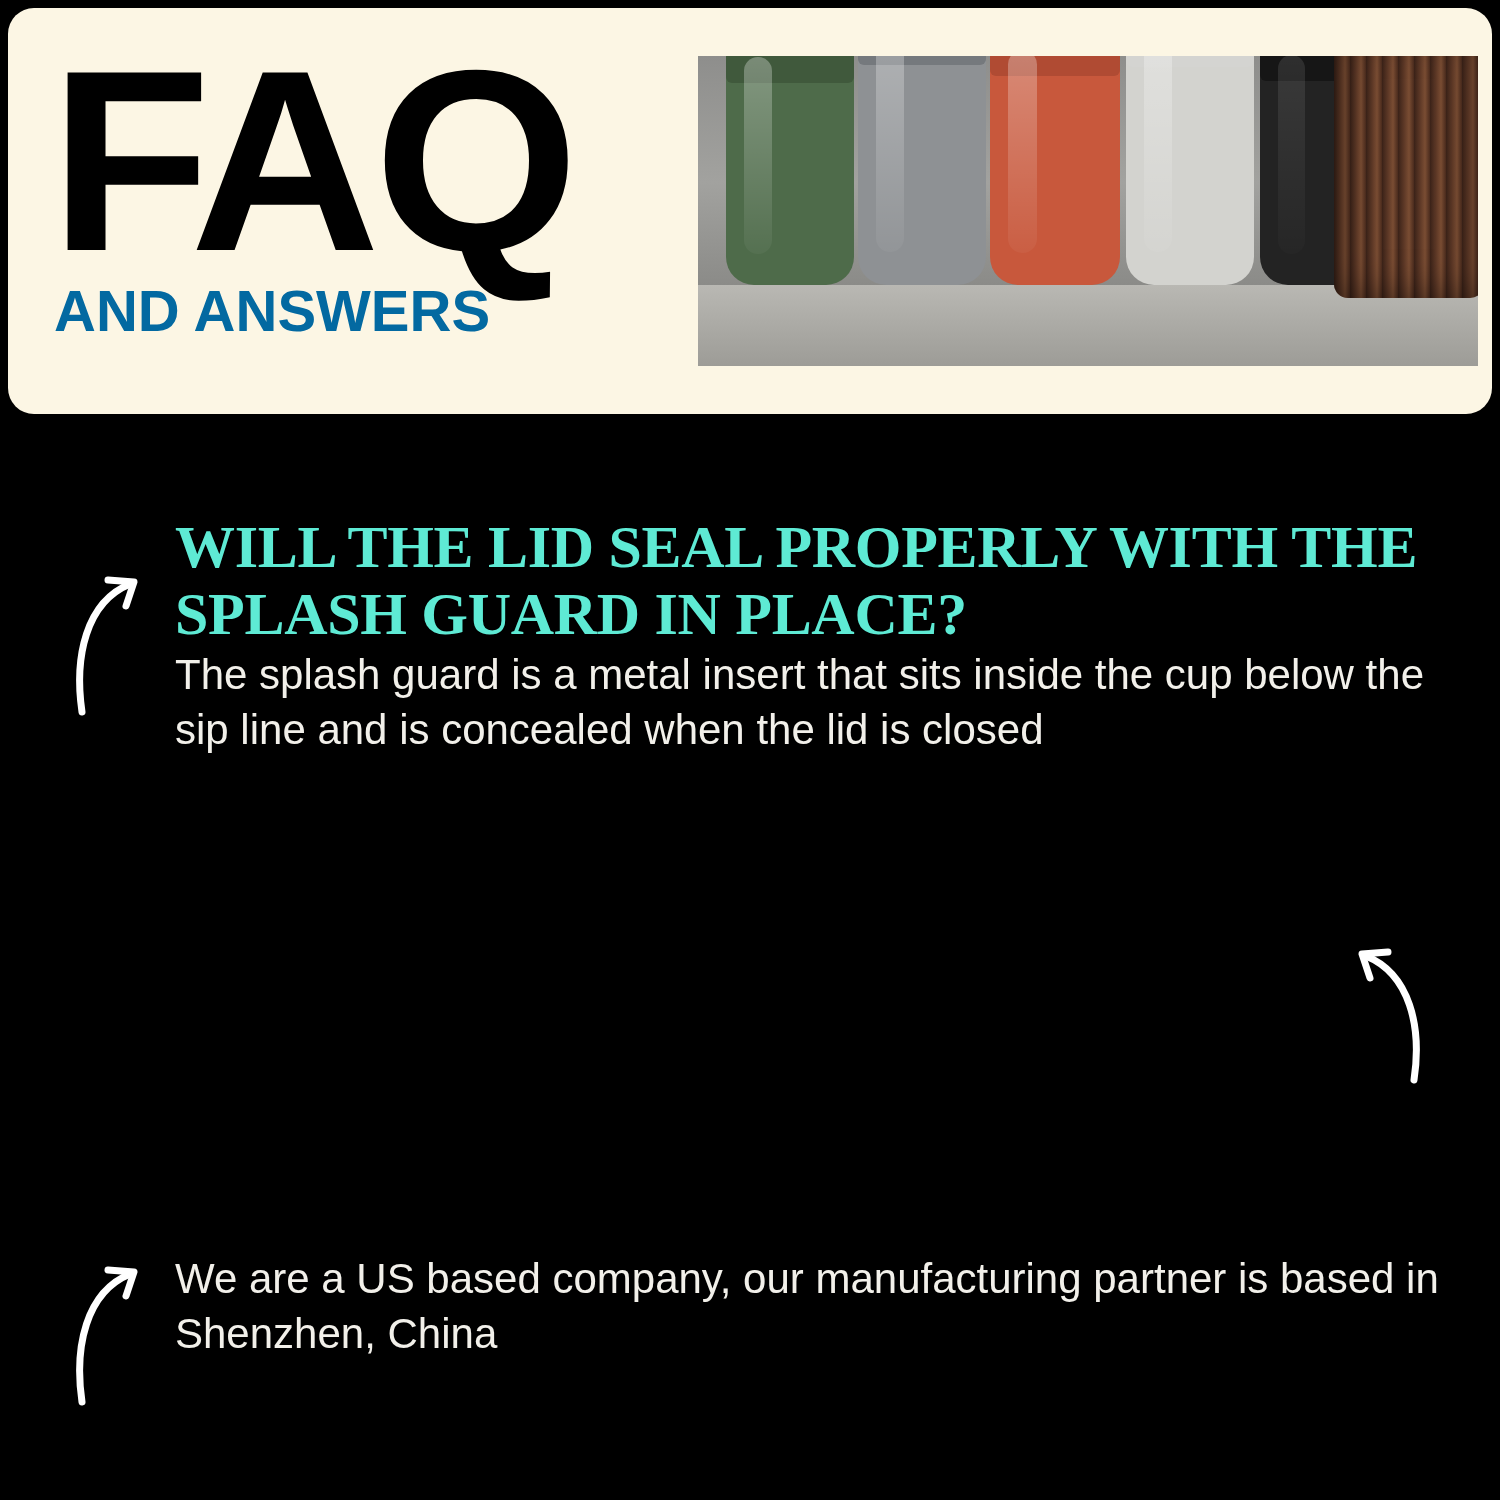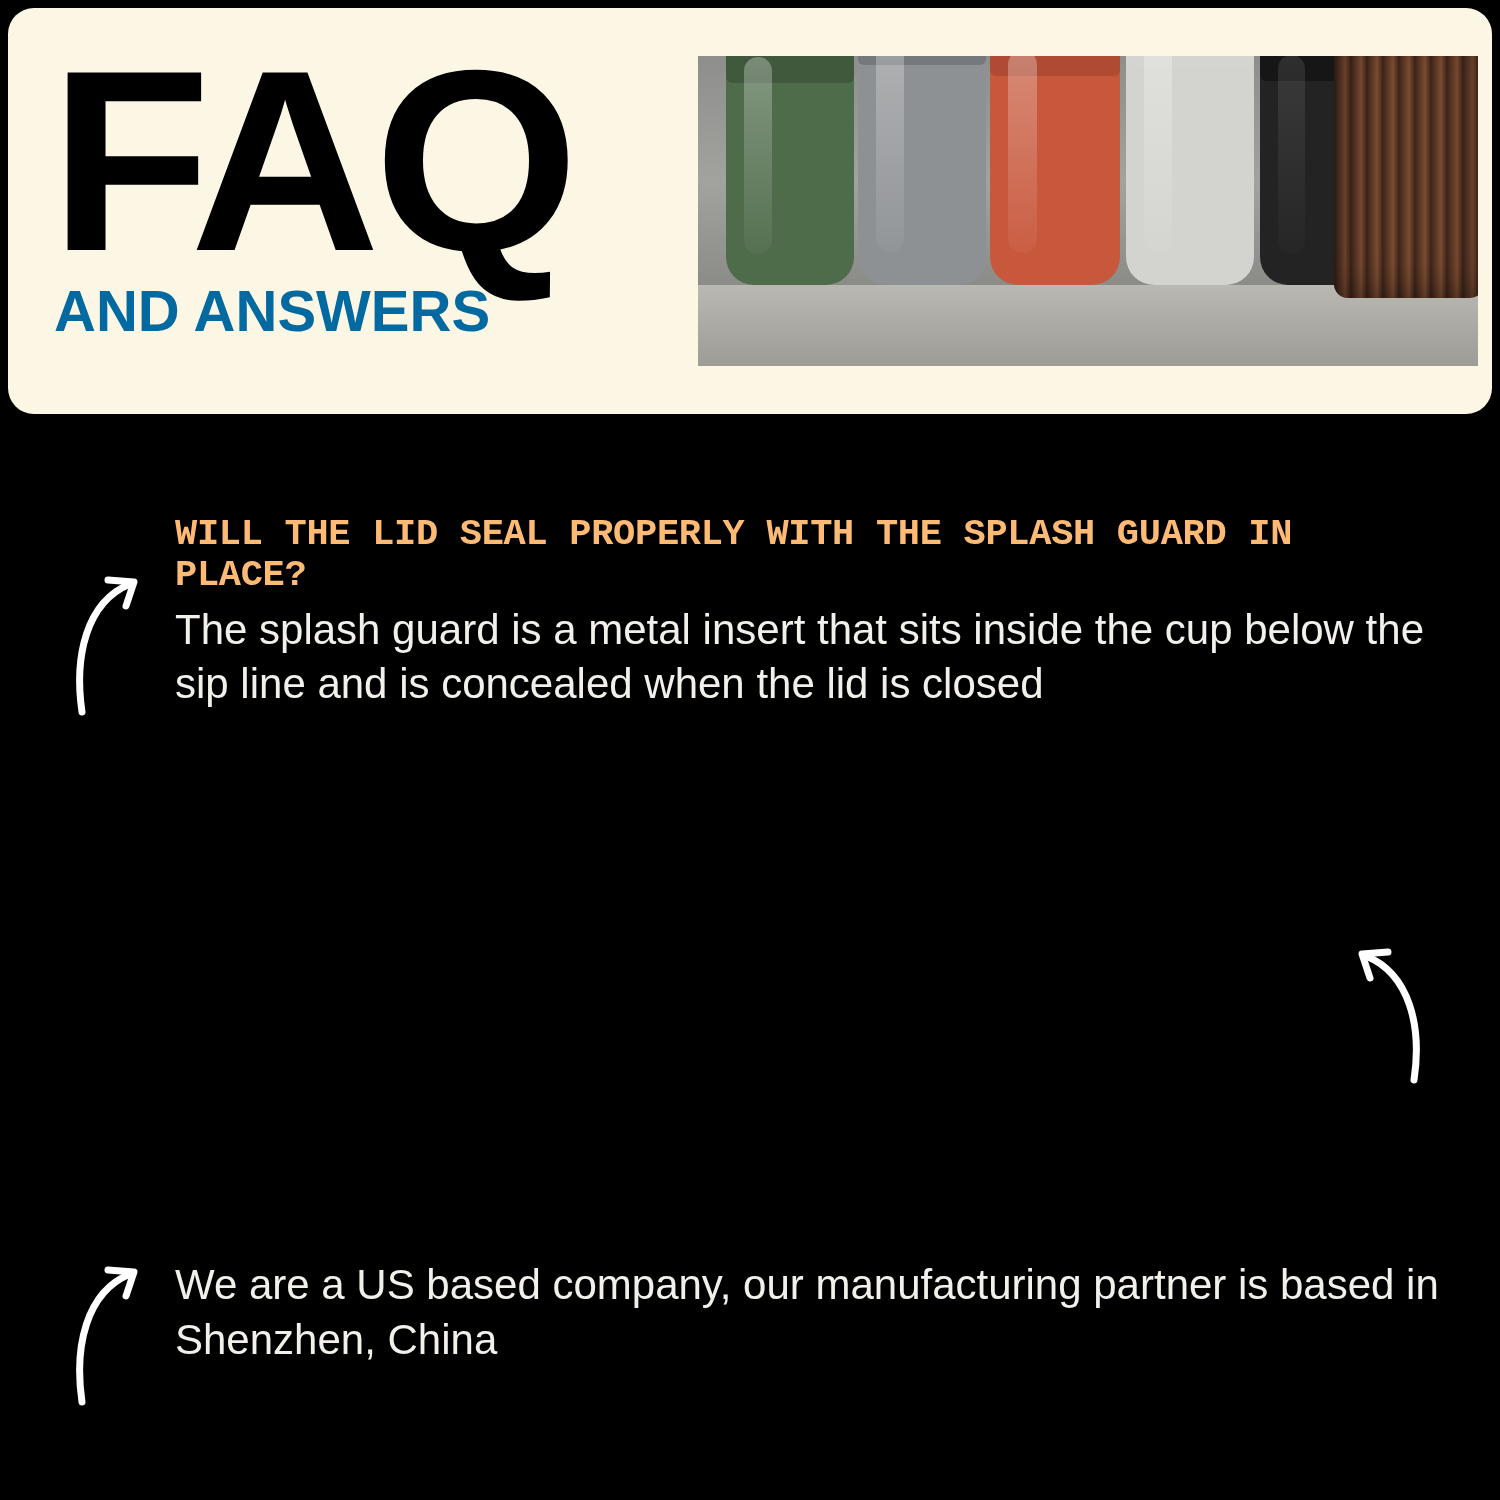--- a/index.html
+++ b/index.html
@@ -94,34 +94,34 @@
   
   .faq {
     position:absolute;
     left:0; top:414px;
     width:1500px; height:1086px;
   }
 
   .faq-item { position:absolute; }
 
   .q {
-    font-family:Liberation Mono, monospace;
+    font-family:Liberation Serif, serif;
     font-weight:bold;
-    font-size:37px;
+    font-size:60px;
     line-height:1.12;
-    color:#fdba74;
+    color:#5eead4;
     letter-spacing:-0.3px;
   }
   .a {
     font-family:"Liberation Sans", sans-serif;
     font-weight:normal;
     font-size:42px;
     line-height:1.3;
     color:#F2F0EA;
-    margin-top:6px;
+    margin-top:0;
   }
 
   
   #item1 { left:175px; top:100px; width:1250px; }
   #arrow1 { position:absolute; left:68px; top:148px; width:80px; height:160px; }
 
   
   #item2 { right:170px; top:525px; width:900px; text-align:right; }
   #arrow2 { position:absolute; right:72px; top:518px; width:80px; height:160px; }
 

